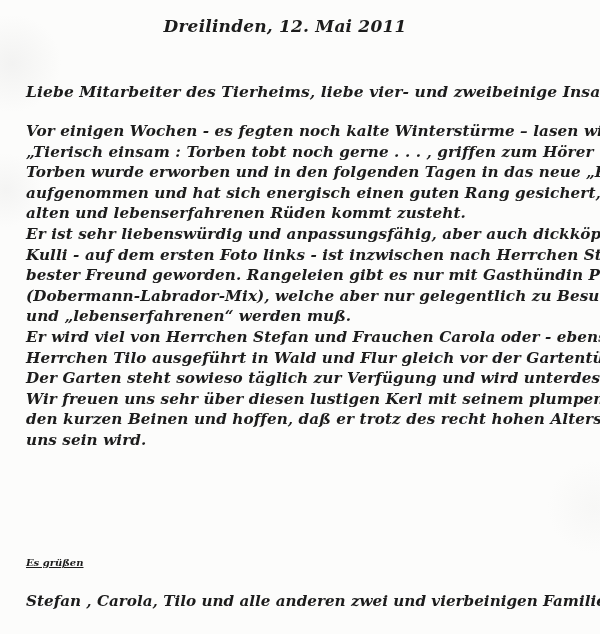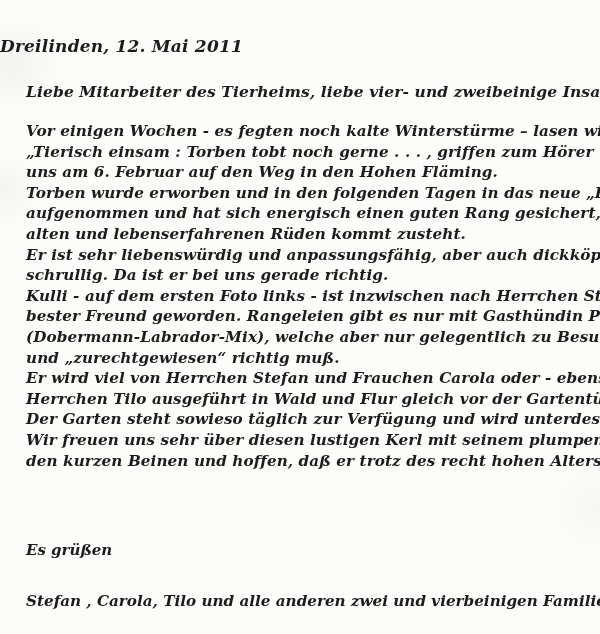--- a/index.html
+++ b/index.html
@@ -19,24 +19,24 @@
       radial-gradient(circle at 99% 80%, rgba(210,210,210,0.12) 0, rgba(210,210,210,0) 6%);
     overflow: hidden;
     box-sizing: border-box;
     font-family: "DejaVu Serif", serif;
     font-style: italic;
     font-weight: bold;
     color: #1c1c1c;
   }
   .dateline {
     position: absolute;
-    top: 36px;
+    top: 16px;
     left: 0;
     right: 30px;
-    text-align: left;
+    text-align: center;
     font-size: 17px;
     letter-spacing: 0.2px;
   }
   .salutation {
     position: absolute;
     top: 82px;
     left: 26px;
     right: 18px;
     font-size: 15.5px;
     letter-spacing: 0.1px;
@@ -49,23 +49,24 @@
     right: 14px;
   }
   .body-line {
     font-size: 15.2px;
     line-height: 20.6px;
     letter-spacing: 0.1px;
     white-space: nowrap;
   }
   .closing {
     position: absolute;
-    top: 541px;
+    top: 557px;
     left: 26px;
-    font-size: 15px;
+    font-size: 10px;
+    text-decoration: underline;
   }
   .signature {
     position: absolute;
     top: 592px;
     left: 26px;
     right: 10px;
     font-size: 15.2px;
     white-space: nowrap;
   }
 </style>
@@ -73,33 +74,32 @@
 <body>
 
 <div class="page">
   <div class="dateline">Dreilinden, 12. Mai 2011</div>
 
   <div class="salutation">Liebe Mitarbeiter des Tierheims, liebe vier- und zweibeinige Insassen !</div>
 
   <div class="body-block">
       <div class="body-line">Vor einigen Wochen - es fegten noch kalte Winterstürme – lasen wir in der MAZ :</div>
       <div class="body-line">„Tierisch einsam :  Torben tobt noch gerne . . . , griffen zum Hörer und machten</div>
-      <div class="body-line">uns am 6. Februar auf den Weg in den Hohen Fläming.</div>
       <div class="body-line">Torben wurde erworben und in den folgenden Tagen in das neue „Rudel“</div>
       <div class="body-line">aufgenommen und hat sich energisch einen guten Rang gesichert, wie es einem so</div>
       <div class="body-line">alten und lebenserfahrenen Rüden kommt zusteht.</div>
       <div class="body-line">Er ist sehr liebenswürdig und anpassungsfähig, aber auch dickköpfig und</div>
-      <div class="body-line">schrullig. Da ist er bei uns gerade richtig.</div>
       <div class="body-line">Kulli - auf dem ersten Foto links -  ist inzwischen nach Herrchen Stefan sein</div>
       <div class="body-line">bester Freund geworden. Rangeleien gibt es nur mit Gasthündin Peppi</div>
       <div class="body-line">(Dobermann-Labrador-Mix), welche aber nur gelegentlich zu Besuch kommt</div>
-      <div class="body-line">und „zurechtgewiesen“ richtig muß.</div>
+      <div class="body-line">und „lebenserfahrenen“ werden muß.</div>
       <div class="body-line">Er wird viel von Herrchen Stefan und Frauchen Carola oder - ebensooft - von</div>
       <div class="body-line">Herrchen Tilo ausgeführt in Wald und Flur gleich vor der Gartentür.</div>
       <div class="body-line">Der Garten steht sowieso täglich zur Verfügung und wird unterdessen als</div>
       <div class="body-line">Wir freuen uns sehr über diesen lustigen Kerl mit seinem plumpen Körper und</div>
       <div class="body-line">den kurzen Beinen und hoffen, daß er trotz des recht hohen Alters noch lange bei</div>
+      <div class="body-line">uns sein wird.</div>
     </div>
 
   <div class="closing">Es grüßen</div>
 
   <div class="signature">Stefan , Carola, Tilo und alle anderen zwei und vierbeinigen Familienmitglieder</div>
 </div>
 
 </body></html>

